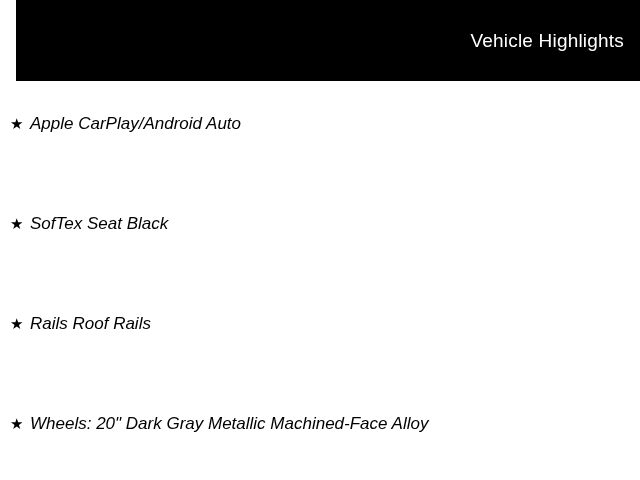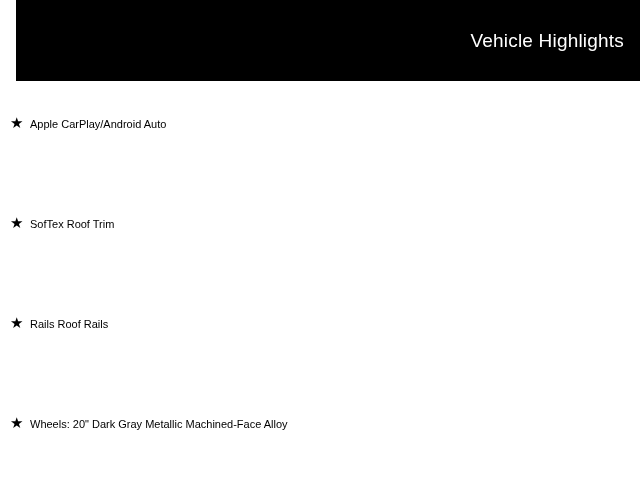--- a/index.html
+++ b/index.html
@@ -60,42 +60,43 @@
   .bullet-star {
     width: 20px;
     flex: 0 0 20px;
     color: #000000;
     font-size: 15px;
     line-height: 1;
     text-align: left;
   }
   .highlight-text {
     color: #000000;
-    font-size: 11px;
+    font-size: 17px;
     line-height: 1;
     white-space: nowrap;
+    font-style: italic;
   }
 </style>
 </head>
 <body>
 
 <div class="page">
 
   <div class="header-bar">
     <div class="header-title">Vehicle Highlights</div>
   </div>
 
   <ul class="highlights">
     <li class="highlight-item">
       <span class="bullet-star">★</span>
       <span class="highlight-text">Apple CarPlay/Android Auto</span>
     </li>
     <li class="highlight-item">
       <span class="bullet-star">★</span>
-      <span class="highlight-text">SofTex Roof Trim</span>
+      <span class="highlight-text">SofTex Seat Black</span>
     </li>
     <li class="highlight-item">
       <span class="bullet-star">★</span>
       <span class="highlight-text">Rails Roof Rails</span>
     </li>
     <li class="highlight-item">
       <span class="bullet-star">★</span>
       <span class="highlight-text">Wheels: 20" Dark Gray Metallic Machined-Face Alloy</span>
     </li>
   </ul>

